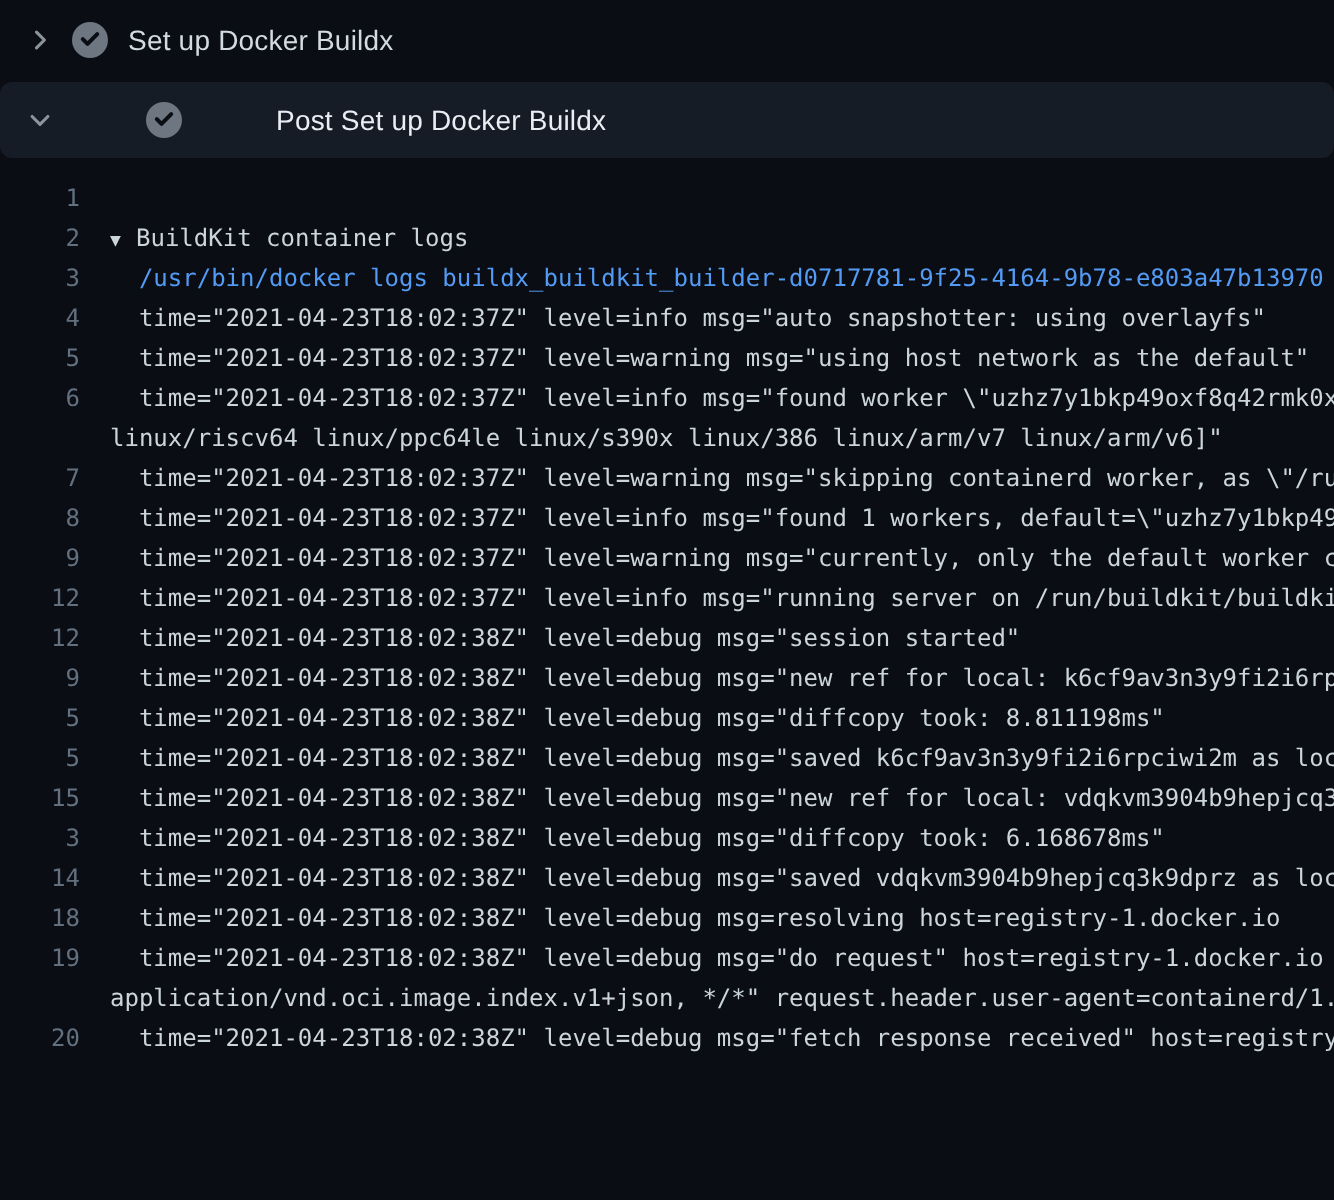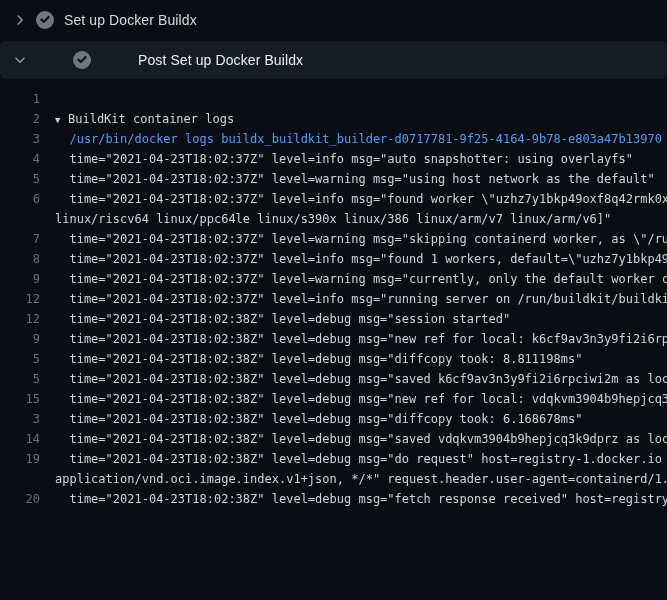--- a/index.html
+++ b/index.html
@@ -81,16 +81,17 @@
     <div class="log-row"><span class="num">8</span><span class="txt">  time="2021-04-23T18:02:37Z" level=info msg="found 1 workers, default=\"uzhz7y1bkp49o</span></div>
     <div class="log-row"><span class="num">9</span><span class="txt">  time="2021-04-23T18:02:37Z" level=warning msg="currently, only the default worker ca</span></div>
     <div class="log-row"><span class="num">12</span><span class="txt">  time="2021-04-23T18:02:37Z" level=info msg="running server on /run/buildkit/buildkit</span></div>
     <div class="log-row"><span class="num">12</span><span class="txt">  time="2021-04-23T18:02:38Z" level=debug msg="session started"</span></div>
     <div class="log-row"><span class="num">9</span><span class="txt">  time="2021-04-23T18:02:38Z" level=debug msg="new ref for local: k6cf9av3n3y9fi2i6rpc</span></div>
     <div class="log-row"><span class="num">5</span><span class="txt">  time="2021-04-23T18:02:38Z" level=debug msg="diffcopy took: 8.811198ms"</span></div>
     <div class="log-row"><span class="num">5</span><span class="txt">  time="2021-04-23T18:02:38Z" level=debug msg="saved k6cf9av3n3y9fi2i6rpciwi2m as loca</span></div>
     <div class="log-row"><span class="num">15</span><span class="txt">  time="2021-04-23T18:02:38Z" level=debug msg="new ref for local: vdqkvm3904b9hepjcq3k</span></div>
     <div class="log-row"><span class="num">3</span><span class="txt">  time="2021-04-23T18:02:38Z" level=debug msg="diffcopy took: 6.168678ms"</span></div>
     <div class="log-row"><span class="num">14</span><span class="txt">  time="2021-04-23T18:02:38Z" level=debug msg="saved vdqkvm3904b9hepjcq3k9dprz as loca</span></div>
+    <div class="log-row"><span class="num">18</span><span class="txt">  time="2021-04-23T18:02:38Z" level=debug msg=resolving host=registry-1.docker.io</span></div>
     <div class="log-row"><span class="num">19</span><span class="txt">  time="2021-04-23T18:02:38Z" level=debug msg="do request" host=registry-1.docker.io r</span></div>
     <div class="log-row"><span class="num"></span><span class="txt">application/vnd.oci.image.index.v1+json, */*" request.header.user-agent=containerd/1.4</span></div>
     <div class="log-row"><span class="num">20</span><span class="txt">  time="2021-04-23T18:02:38Z" level=debug msg="fetch response received" host=registry-</span></div>
   </div>
 
 </body></html>

